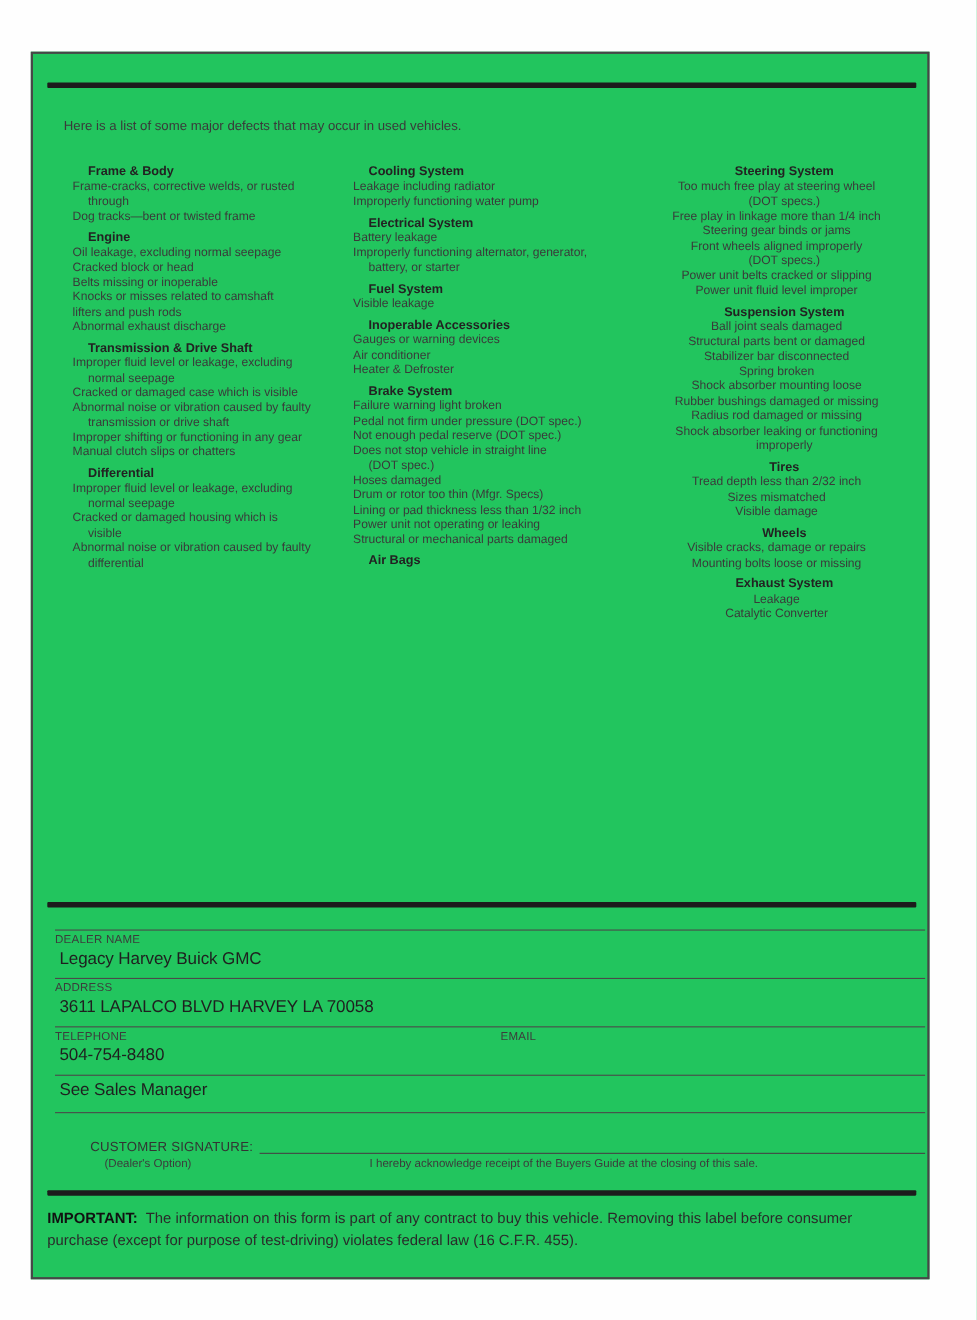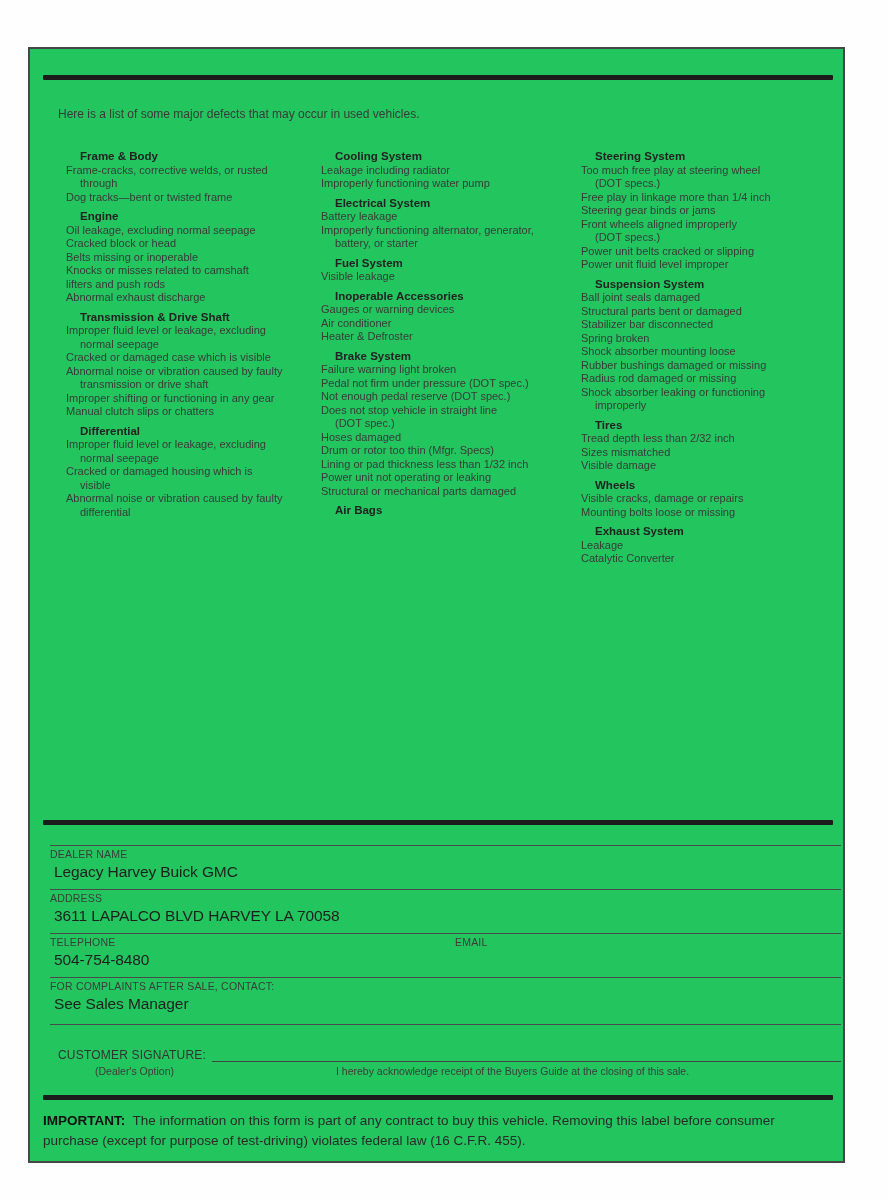--- a/index.html
+++ b/index.html
@@ -13,37 +13,37 @@
     position:absolute;left:28px;top:47px;width:817px;height:1116px;
     border:2px solid #474747;box-sizing:border-box;background:#22c55e;
   }
   .rule{height:5px;background:#1c1c1c;margin:0 10px 0 13px;border-radius:1px;}
   .rule.top{margin-top:26px;}
   .intro{margin:27px 20px 0 28px;font-size:12px;line-height:15px;color:#3a3a3a;}
   .columns{display:flex;margin:28px 0 0 28px;height:670px;align-items:flex-start;}
   .col{box-sizing:border-box;padding-right:6px;}
   .col.c1{width:255px;}
   .col.c2{width:260px;}
-  .col.c3{width:264px;}
+  .col.c3{width:264px;text-align:center;}
   .sec-heading{font-size:11.5px;font-weight:bold;color:#222;line-height:13.5px;margin-top:6px;padding-left:22px;}
   .col .sec-heading:first-child{margin-top:0;}
   .item{
     font-size:11px;line-height:13.5px;color:#3a3a3a;
     white-space:pre-line;
     padding-left:22px;text-indent:-14px;
   }
   
   .form{margin:20px 2px 0 20px;}
   .frow{border-top:1px solid #4a4a4a;padding:2px 0 7px 0;position:relative;}
   .frow .flabel{font-size:10.5px;line-height:13px;color:#3c3c3c;letter-spacing:0.2px;}
   .frow .fvalue{font-size:15.5px;line-height:21px;color:#1f1f1f;padding-left:4px;letter-spacing:-0.1px;}
   .frow.last{border-bottom:1px solid #4a4a4a;padding-bottom:10px;}
   .flabel-email{position:absolute;left:405px;top:2px;}
   .sig-block{margin:22px 2px 0 28px;}
-  .sig-row{display:flex;align-items:flex-end;}
+  .sig-row{display:flex;align-items:flex-end;margin-left:24px;}
   .sig-label{font-size:12px;color:#333;white-space:nowrap;letter-spacing:0.2px;}
   .sig-line{flex:1;border-bottom:1px solid #444;margin-left:6px;height:14px;}
   .sig-note-row{display:flex;margin-top:3px;font-size:10.5px;color:#3c3c3c;line-height:13px;}
   .sig-note{width:241px;margin-left:37px;}
   .sig-ack{flex:1;}
   .rule.bottom{margin-top:17px;}
   .important{
     margin:11px 16px 0 13px;font-size:13.5px;line-height:19.5px;color:#2a2a2a;
   }
   .important b{color:#111;}
@@ -157,21 +157,20 @@
       <div class="flabel">ADDRESS</div>
       <div class="fvalue">3611 LAPALCO BLVD HARVEY LA 70058</div>
     </div>
     <div class="frow">
       <div class="flabel">TELEPHONE</div>
       <div class="flabel flabel-email">EMAIL</div>
       <div class="fvalue">504-754-8480</div>
       <span></span>
     </div>
     <div class="frow last">
-      <div class="flabel">FOR COMPLAINTS AFTER SALE, CONTACT:</div>
       <div class="fvalue">See Sales Manager</div>
     </div>
   </div>
 
   <div class="sig-block">
     <div class="sig-row">
       <span class="sig-label">CUSTOMER SIGNATURE:</span>
       <span class="sig-line"></span>
     </div>
     <div class="sig-note-row">

